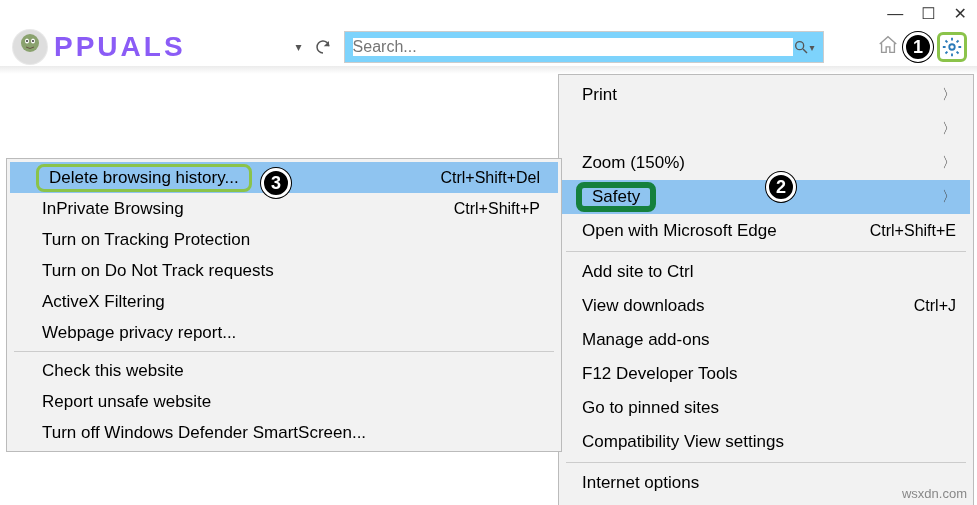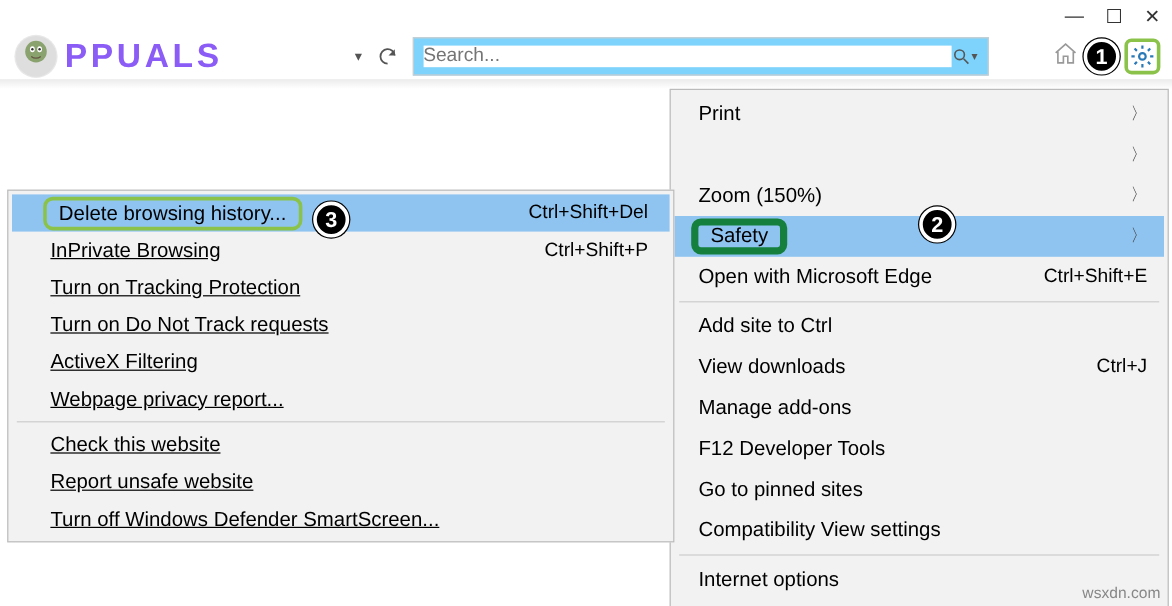--- a/index.html
+++ b/index.html
@@ -185,21 +185,21 @@
       padding:3px;
     }
     .sub-item {
       display: flex;
       align-items: center;
       height: 31px;
       padding: 0 18px 0 32px;
       font-size: 17px;
       color: #000;
     }
-    .sub-item .label { flex: 1; text-decoration: underline; }
+    .sub-item .label { flex: 1; }
     .sub-item .shortcut { color: #000; font-size:16px;}
     .sub-item.highlighted { background: #8fc4f0; }
     .delete-box {
       border: 3px solid #8bc34a;
       border-radius: 8px;
       padding: 0 10px;
       height: 28px;
       display: flex;
       align-items: center;
       margin-left: -6px;

